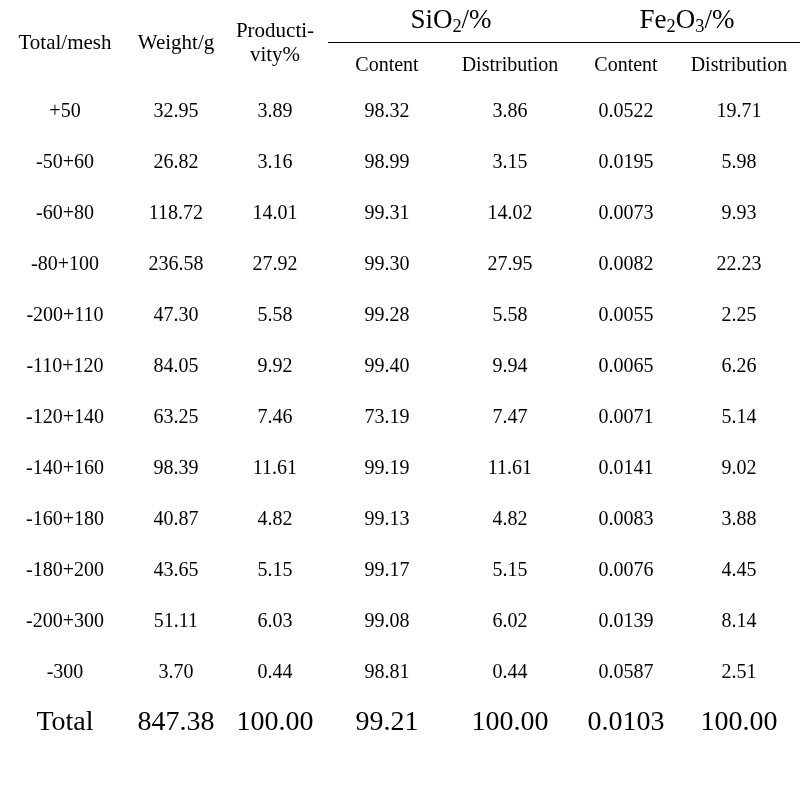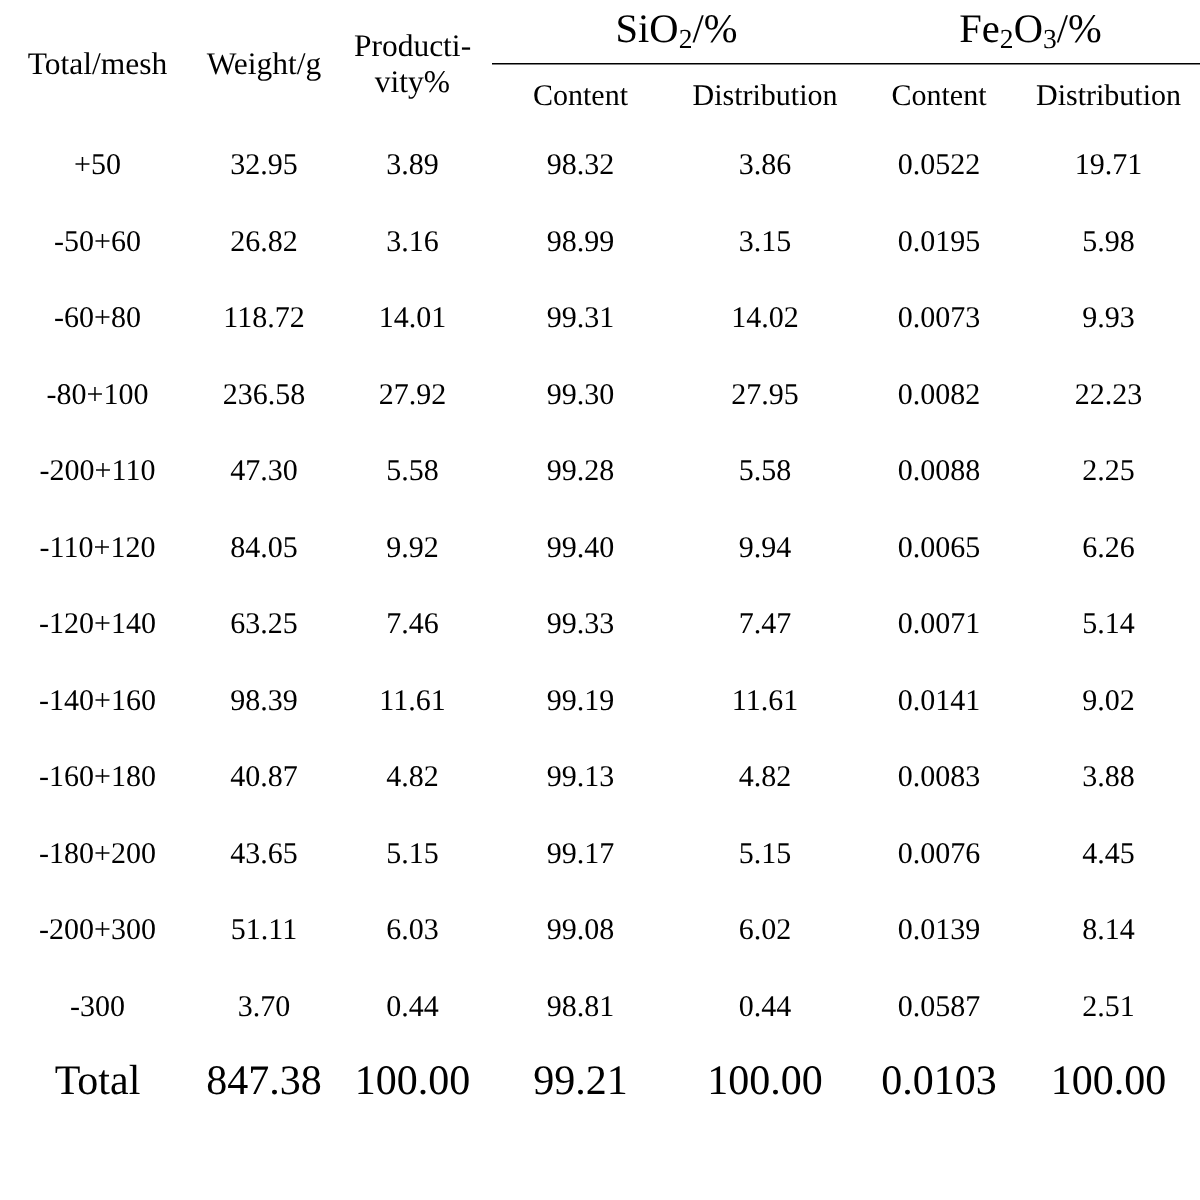--- a/index.html
+++ b/index.html
@@ -158,37 +158,37 @@
         <td>27.95</td>
         <td>0.0082</td>
         <td>22.23</td>
       </tr>
       <tr class="body-row">
         <td>-200+110</td>
         <td>47.30</td>
         <td>5.58</td>
         <td>99.28</td>
         <td>5.58</td>
-        <td>0.0088</td>
+        <td>0.0055</td>
         <td>2.25</td>
       </tr>
       <tr class="body-row">
         <td>-110+120</td>
         <td>84.05</td>
         <td>9.92</td>
         <td>99.40</td>
         <td>9.94</td>
         <td>0.0065</td>
         <td>6.26</td>
       </tr>
       <tr class="body-row">
         <td>-120+140</td>
         <td>63.25</td>
         <td>7.46</td>
-        <td>99.33</td>
+        <td>73.19</td>
         <td>7.47</td>
         <td>0.0071</td>
         <td>5.14</td>
       </tr>
       <tr class="body-row">
         <td>-140+160</td>
         <td>98.39</td>
         <td>11.61</td>
         <td>99.19</td>
         <td>11.61</td>

